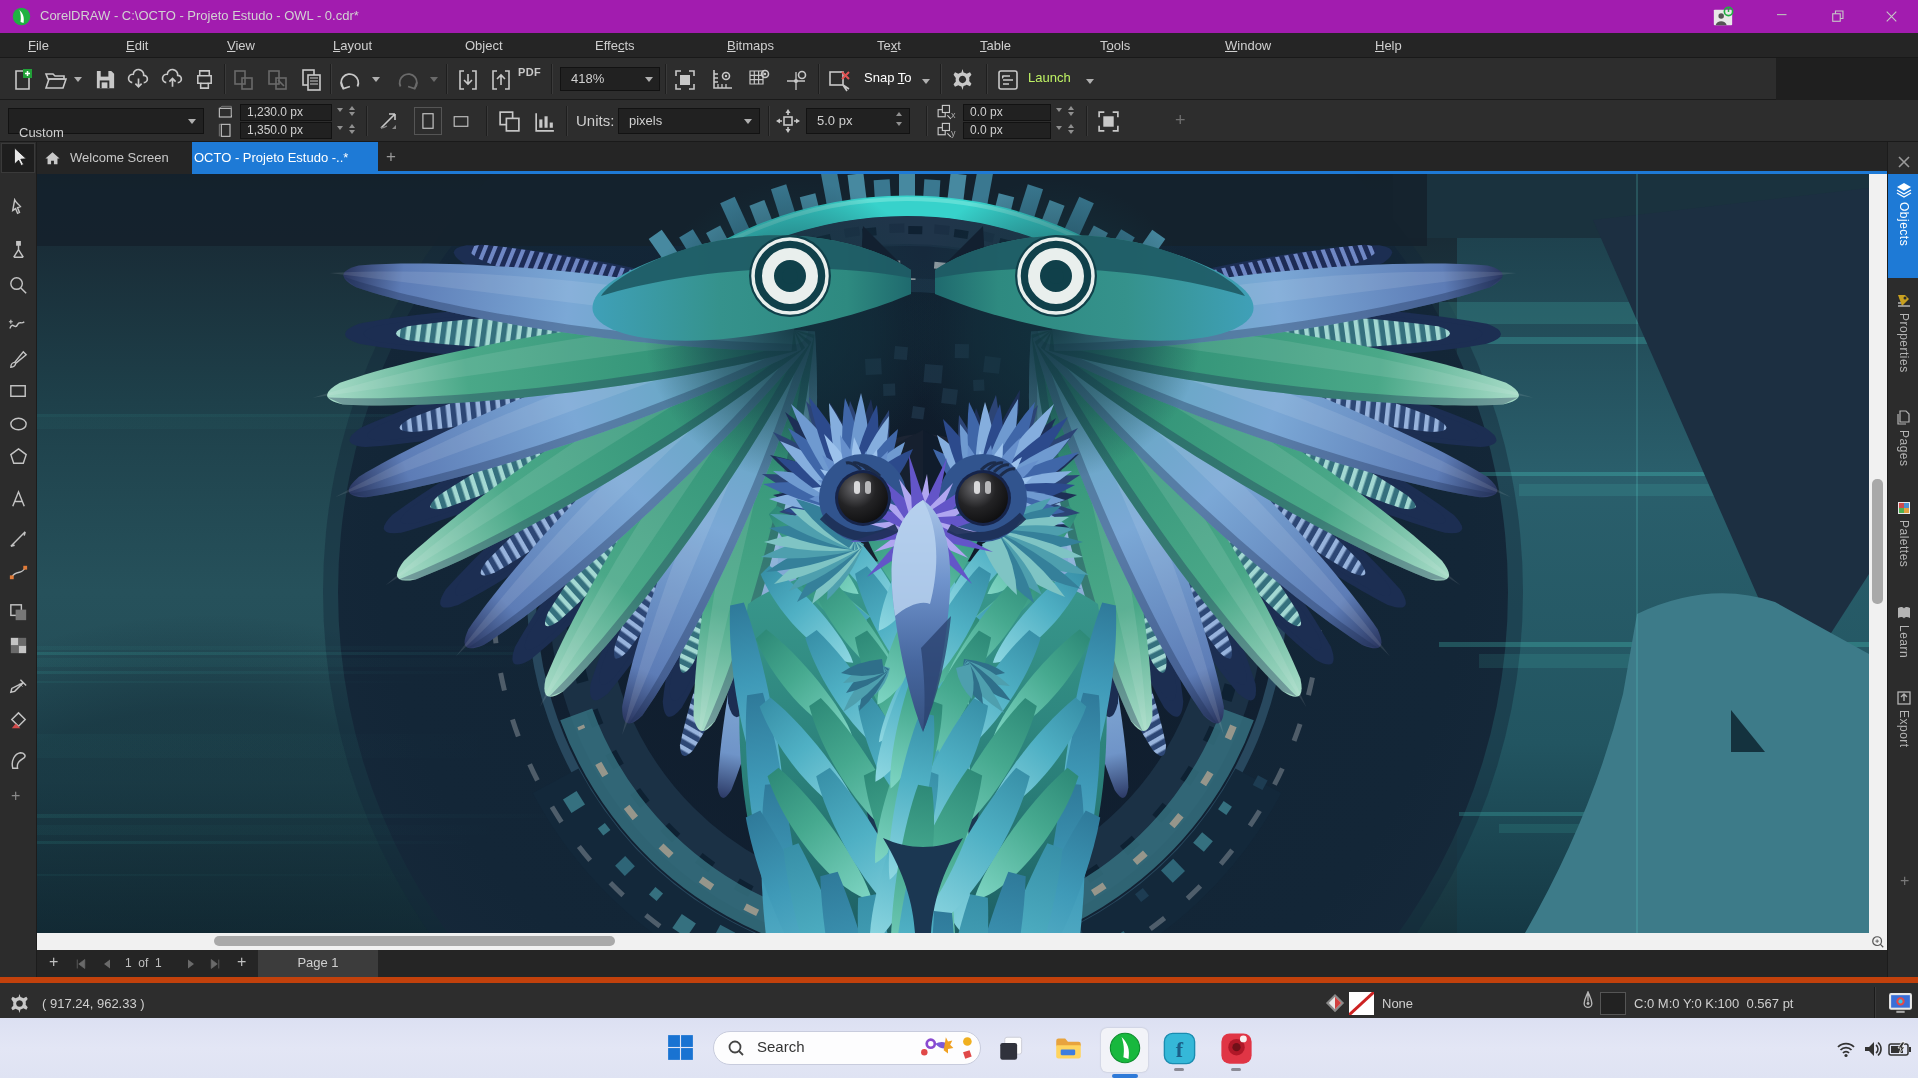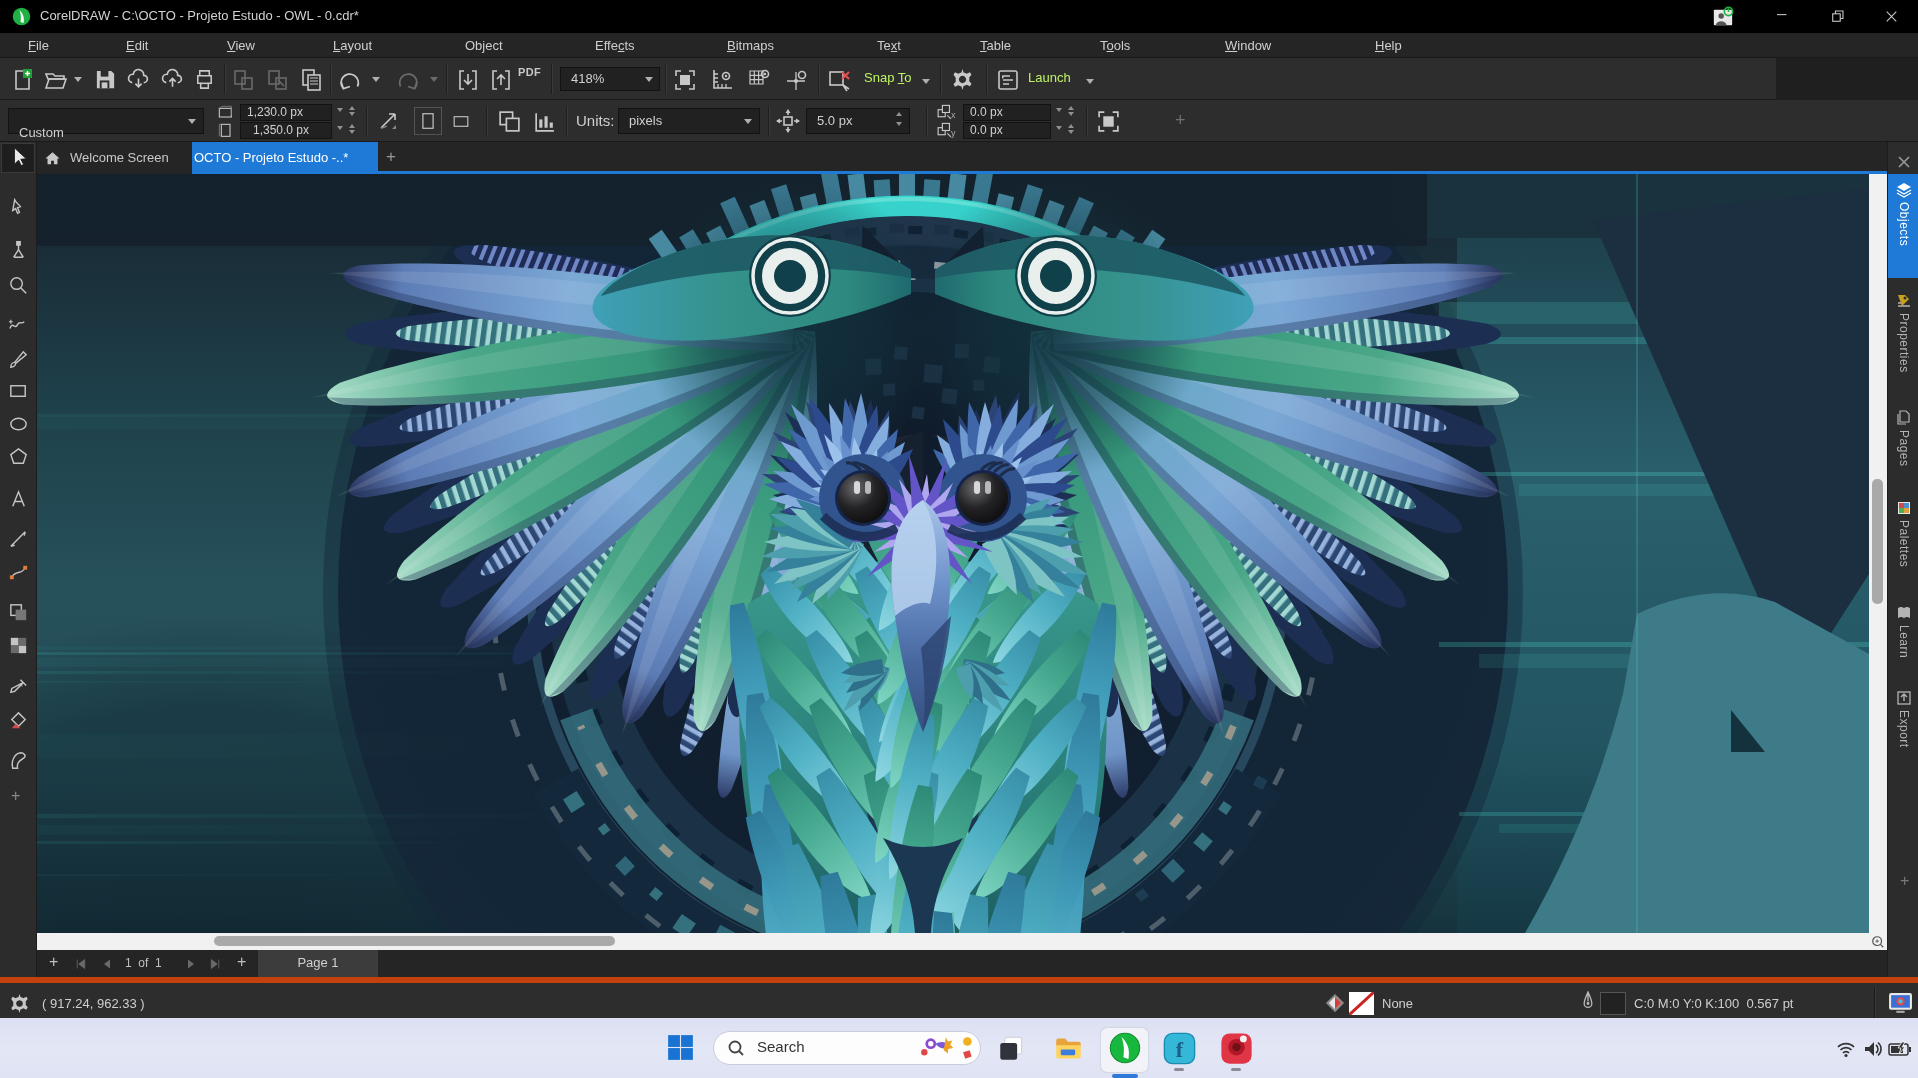--- a/index.html
+++ b/index.html
@@ -1,18 +1,18 @@
 <!DOCTYPE html>
 <html><head><meta charset="utf-8"><title>CorelDRAW</title>
 <style>
 *{margin:0;padding:0;box-sizing:border-box}
 html,body{width:1918px;height:1078px;overflow:hidden;background:#1f1f1f;
  font-family:"Liberation Sans",sans-serif;-webkit-font-smoothing:antialiased}
 .abs{position:absolute}
-#titlebar{position:absolute;left:0;top:0;width:1918px;height:33px;background:#000000;color:#cfcfcf;font-size:13px}
+#titlebar{position:absolute;left:0;top:0;width:1918px;height:33px;background:#a21caf;color:#cfcfcf;font-size:13px}
 #menubar{position:absolute;left:0;top:33px;width:1918px;height:25px;background:#252525;color:#cfcfcf;font-size:13px;border-bottom:1px solid #191919}
 #toolbar{position:absolute;left:0;top:58px;width:1776px;height:42px;background:#2d2d2d;border-bottom:1px solid #1a1a1a}
 #propbar{position:absolute;left:0;top:100px;width:1918px;height:42px;background:#2d2d2d;border-bottom:1px solid #1a1a1a}
 #tabrow{position:absolute;left:0;top:142px;width:1918px;height:32px;background:#252525}
 #toolbox{position:absolute;left:0;top:142px;width:37px;height:835px;background:#2c2c2c;border-right:1px solid #1c1c1c}
 #dock{position:absolute;left:1887px;top:142px;width:31px;height:836px;background:#2c2c2c;border-left:1px solid #1c1c1c}
 #canvas{position:absolute;left:37px;top:174px;width:1832px;height:759px;background:#14212d;overflow:hidden}
 #vsb{position:absolute;left:1869px;top:174px;width:18px;height:759px;background:#f1f1f1}
 #vsb .th{position:absolute;left:3px;top:305px;width:11px;height:125px;background:#a9a9a9;border-radius:5px}
 #hsb{position:absolute;left:37px;top:933px;width:1832px;height:17px;background:#f1f1f1}
@@ -161,21 +161,21 @@
       <path d="M13,4 v18 M4,13 h18" stroke="#c8c8c8" stroke-width="1.3"></path>
       <circle cx="13" cy="13" r="2" fill="#c8c8c8"></circle>
       <circle cx="19" cy="7" r="3.5" stroke="#c8c8c8" stroke-width="1.6"></circle>
     </svg>
     <div class="sep" style="left:818px"></div>
     <svg class="ico" style="left:828px;top:10px" width="24" height="24" viewBox="0 0 24 24" fill="none">
       <rect x="2" y="4" width="13" height="13" stroke="#c8c8c8" stroke-width="1.6"></rect>
       <path d="M15,17 l6,4 M15,17 l4,6" stroke="#c8c8c8" stroke-width="1.6"></path>
       <path d="M14,4 l7,7 M21,4 l-7,7" stroke="#e05252" stroke-width="2"></path>
     </svg>
-    <span class="abs" style="left:864px;top:12px;color:#bef264;font-size:13px">Snap <u>T</u>o</span>
+    <span class="abs" style="left:864px;top:12px;color:#ffffff;font-size:13px">Snap <u>T</u>o</span>
     <div class="darr" style="left:922px;top:21px"></div>
     <div class="sep" style="left:940px"></div>
     <svg class="ico" style="left:950px;top:9px" width="25" height="25" viewBox="0 0 24 24" fill="none">
       <path d="M12 8.5 a3.5 3.5 0 1 0 0.001 0 Z M12,2 l1,3.2 a7,7 0 0 1 3,1.2 l3.2,-1.4 1.4,2.4 -2.2,2.6 a7,7 0 0 1 0,3.4 l2.2,2.6 -1.4,2.4 -3.2,-1.4 a7,7 0 0 1 -3,1.2 L12,22 l-1,-3.2 a7,7 0 0 1 -3,-1.2 l-3.2,1.4 -1.4,-2.4 2.2,-2.6 a7,7 0 0 1 0,-3.4 L3.4,7.4 4.8,5 8,6.4 a7,7 0 0 1 3,-1.2 Z" fill="#c8c8c8" fill-rule="evenodd"></path>
     </svg>
     <div class="sep" style="left:986px"></div>
     <svg class="ico" style="left:996px;top:10px" width="24" height="24" viewBox="0 0 24 24" fill="none">
       <rect x="3" y="3" width="18" height="18" rx="2" stroke="#c8c8c8" stroke-width="1.6"></rect>
       <path d="M7,8 h7 M7,12 h10 M7,16 h6" stroke="#c8c8c8" stroke-width="1.5"></path>
       <path d="M6,7 l2,2 l-2,2" fill="#c8c8c8"></path>
@@ -188,21 +188,21 @@
     <div class="darr" style="left:188px;top:19px"></div>
     <svg class="ico" style="left:218px;top:5px" width="16" height="16" viewBox="0 0 24 24" fill="none">
       <rect x="2" y="5" width="18" height="13" stroke="#c8c8c8" stroke-width="1.6"></rect>
       <path d="M2,5 l4,-3 h14 v13" stroke="#888" stroke-width="1.2"></path>
     </svg>
     <svg class="ico" style="left:218px;top:23px" width="16" height="16" viewBox="0 0 24 24" fill="none">
       <rect x="5" y="2" width="13" height="18" stroke="#c8c8c8" stroke-width="1.6"></rect>
       <path d="M2,2 v18 M2,2 l3,0" stroke="#888" stroke-width="1.2"></path>
     </svg>
     <div class="field" style="left:240px;top:4px;width:92px;height:17px;font-size:12px;line-height:15px;padding-left:6px">1,230.0 px</div>
-    <div class="field" style="left:240px;top:22px;width:92px;height:17px;font-size:12px;line-height:15px;padding-left:12px">1,350.0 px</div>
+    <div class="field" style="left:240px;top:22px;width:92px;height:17px;font-size:12px;line-height:15px;padding-left:6px">1,350.0 px</div>
     <div class="dnarr" style="left:337px;top:8px"></div>
     <div class="uarr" style="left:349px;top:6px"></div>
     <div class="dnarr" style="left:349px;top:12px"></div>
     <div class="dnarr" style="left:337px;top:26px"></div>
     <div class="uarr" style="left:349px;top:24px"></div>
     <div class="dnarr" style="left:349px;top:30px"></div>
     <div class="sep" style="left:366px"></div>
     <svg class="ico" style="left:376px;top:9px" width="24" height="24" viewBox="0 0 24 24" fill="none">
       <path d="M5,19 L19,5 M19,5 h-6 m6,0 v6" stroke="#c8c8c8" stroke-width="1.6"></path>
       <path d="M5,19 a14,14 0 0 0 6,-2" stroke="#888" stroke-width="1.3"></path>

